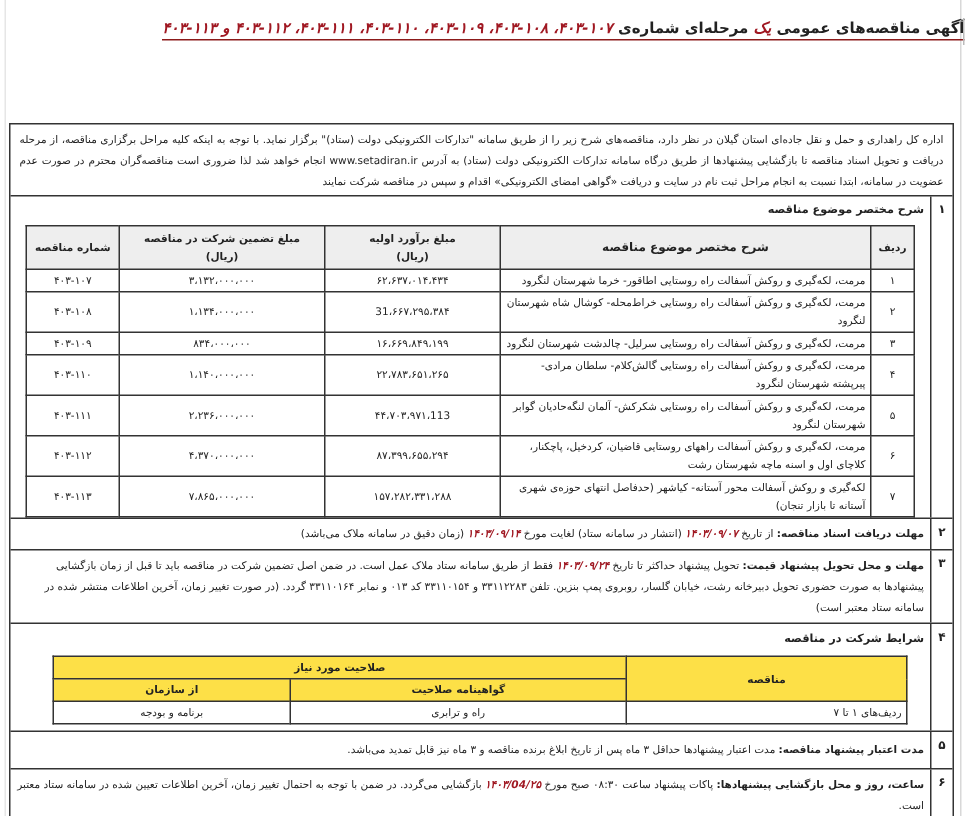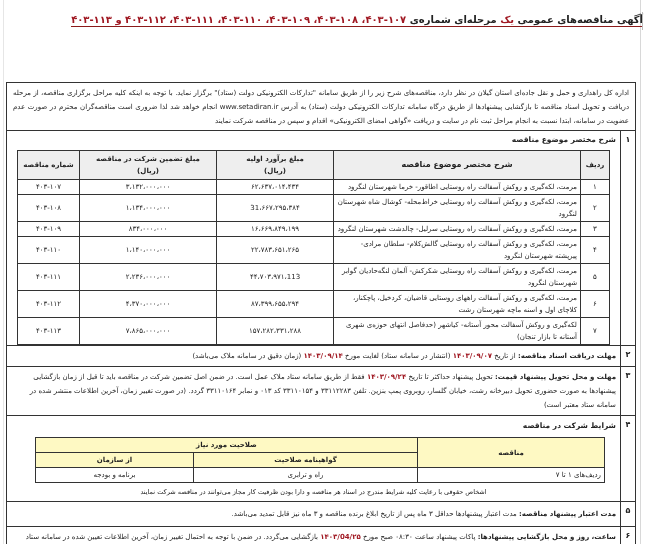--- a/index.html
+++ b/index.html
@@ -13,31 +13,31 @@
   .title .red { color:#a01822; }
   .title .bar { position:absolute; right:0; top:2px; width:1px; height:18px; background:#bbb; }
   .frame { position:absolute; top:38px; left:6px; width:628px; border:1px solid #333; direction:rtl;margin-top:44px; }
   .intro { font-size:7px; line-height:14px; padding:3px 6px 2px 6px; border-bottom:1px solid #333; text-align:justify; }
   .row { display:flex; border-bottom:1px solid #333; }
   .row:last-child { border-bottom:none; }
   .num { width:14px; min-width:14px; border-left:1px solid #333; text-align:center; font-size:8px; padding-top:4px; font-weight:bold; }
   .cell { flex:1; padding:3px 4px; font-size:7px; line-height:14px; }
   .sec-title { font-weight:bold; font-size:7.5px; }
   .bold { font-weight:bold; }
-  .red { color:#a01822; font-weight:bold; }
+  .red { color:#a01822; font-weight:bold;font-style:italic; }
   table { border-collapse:collapse; }
   .t1 { width:593px; margin:3px 10px 0 0; }
   .t1 th, .t1 td { border:1px solid #333; font-size:7px; text-align:center; padding:1px 3px; line-height:12px; }
   .t1 th { background:#eeeeee; font-weight:bold; }
   .t1 td.desc { text-align:right; }
   .t1 .h-row th { height:26px; }
   .guarantee { font-weight:bold; font-size:7.5px; padding:3px 0 1px 0; }
   .t2 { width:570px; margin:4px 15px 2px 0; }
   .t2 th, .t2 td { border:1px solid #333; font-size:7px; text-align:center; padding:1px 3px; line-height:12px; }
-  .t2 th { background:#fef9c3; font-weight:bold; }
+  .t2 th { background:#fde047; font-weight:bold; }
   .t2 td.right { text-align:right; }
   .note { text-align:center; font-size:6.5px; }
 </style>
 </head>
 <body>
 
 <div class="vline-l"></div>
 <div class="vline-r"></div>
 
 <div class="title">
@@ -150,21 +150,20 @@
           <th>گواهینامه صلاحیت</th>
           <th>از سازمان</th>
         </tr>
         <tr>
           <td class="right">ردیف‌های ۱ تا ۷</td>
           <td>راه و ترابری</td>
           <td>برنامه و بودجه</td>
         </tr>
       </tbody>
         </table>
-      <div class="note">اشخاص حقوقی با رعایت کلیه شرایط مندرج در اسناد هر مناقصه و دارا بودن ظرفیت کار مجاز می‌توانند در مناقصه شرکت نمایند</div>
     </div>
   </div>
 
   <div class="row">
     <div class="num">۵</div>
     <div class="cell" style="padding:5px 4px;">
       <span class="bold">مدت اعتبار پیشنهاد مناقصه:</span><span> مدت اعتبار پیشنهادها حداقل ۳ ماه پس از تاریخ ابلاغ برنده مناقصه و ۳ ماه نیز قابل تمدید می‌باشد.</span>
     </div>
   </div>
 

